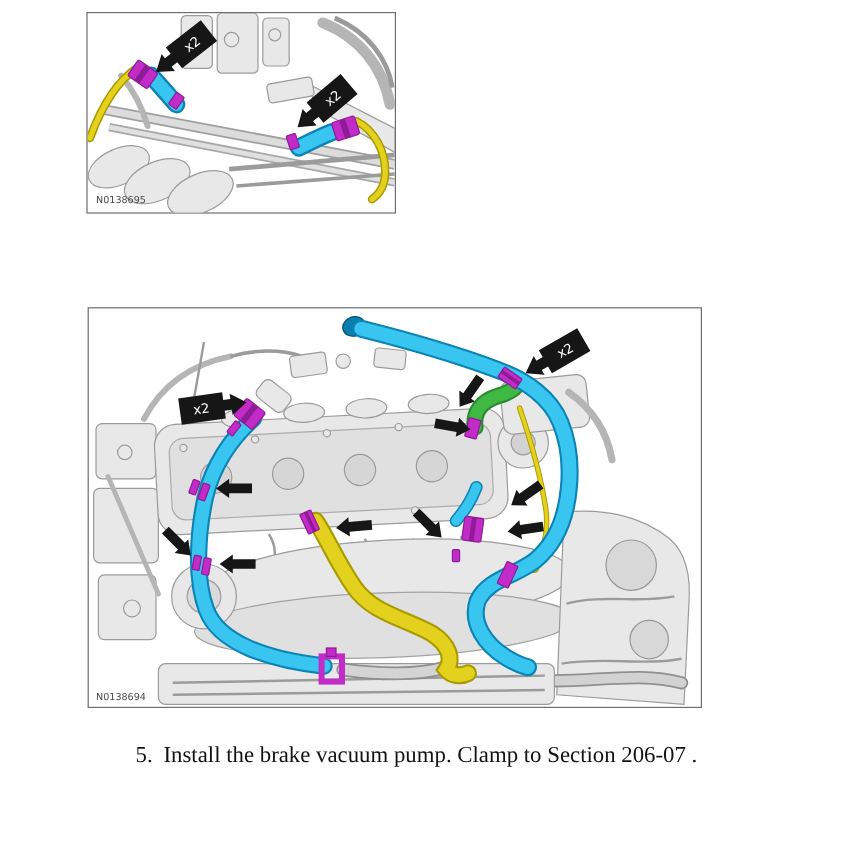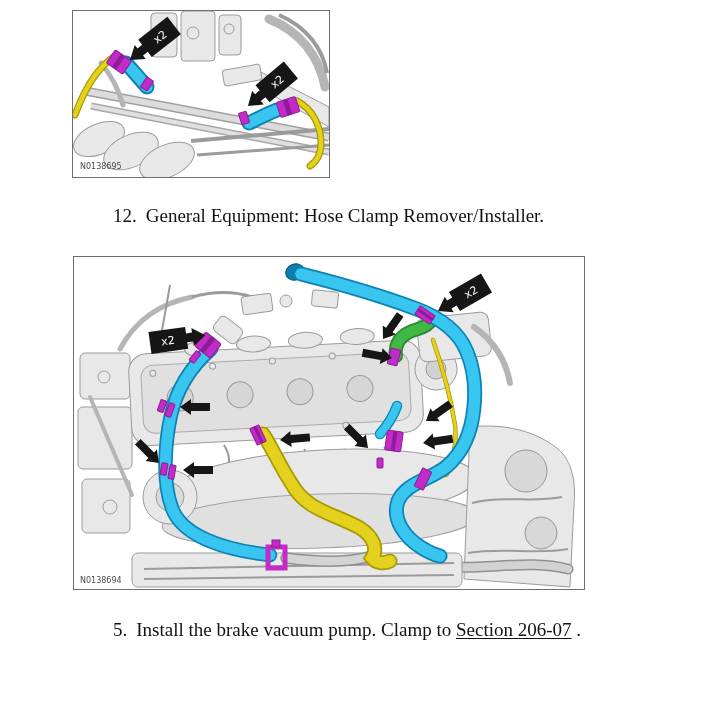--- a/index.html
+++ b/index.html
@@ -10,21 +10,21 @@
   .page{position:absolute;inset:0;}
   .fig{position:absolute;margin:0;border:1px solid #6e6e6e;background:#fff;}
   .fig-top{left:72px;top:10px;width:256px;height:166px;}
   .fig-main{left:73px;top:256px;width:510px;height:332px;}
   .fig svg{display:block;}
   .step{position:absolute;left:113px;font-size:19px;color:#121212;white-space:nowrap;}
   .step .num{margin-right:9px;}
   .step-12{top:205px;}
   .step-13{top:619px;}
   .step-14{top:669px;}
-  .slink{color:#121212;text-decoration:underline;text-underline-offset:2px;cursor:pointer;}
+  .slink{color:#121212;text-underline-offset:2px;cursor:pointer;}
   .tail{white-space:pre;}
 
   
   .eng{fill:var(--engine_fill);stroke:var(--engine_stroke);stroke-width:1;}
   .engl{fill:none;stroke:var(--engine_stroke);}
   .engp{fill:none;stroke:#b5b5b5;stroke-linecap:round;}
   .hc-o{fill:none;stroke:var(--hose_cyan_dark);stroke-linecap:round;}
   .hc{fill:none;stroke:var(--hose_cyan);stroke-linecap:round;}
   .hy-o{fill:none;stroke:var(--hose_yellow_dark);stroke-linecap:round;}
   .hy{fill:none;stroke:var(--hose_yellow);stroke-linecap:round;}
@@ -106,23 +106,20 @@
       </g>
       <g transform="translate(175,95) rotate(-40)">
         <polygon class="arrowf" points="0,0 13,-9 13,-4.5 19,-4.5 19,-11 56,-11 56,11 19,11 19,4.5 13,4.5 13,9"></polygon>
         <text class="flagtext" x="38" y="4" text-anchor="middle">x2</text>
       </g>
 
       <text class="idlabel" x="7" y="158">N0138695</text>
     </svg>
   </figure>
 
-  <div class="step step-12">
-    <span class="num">12.</span><span>General Equipment: Hose Clamp Remover/Installer.</span>
-  </div>
 
   <figure class="fig fig-main">
     <svg viewBox="0 0 510 332" width="510" height="332">
       <defs>
         <path id="arr" d="M0,0 L11,-8 L11,-4 L30,-4 L30,4 L11,4 L11,8 Z"></path>
       </defs>
 
       <g>
         <rect class="eng" x="6" y="96" width="50" height="46" rx="5"></rect>
         <rect class="eng" x="4" y="150" width="54" height="62" rx="5"></rect>

